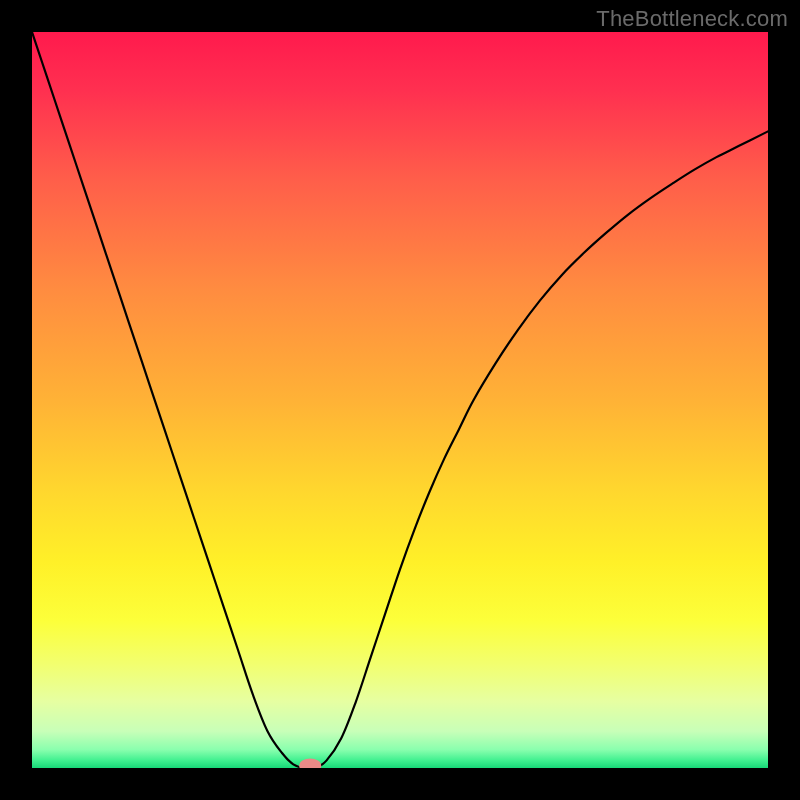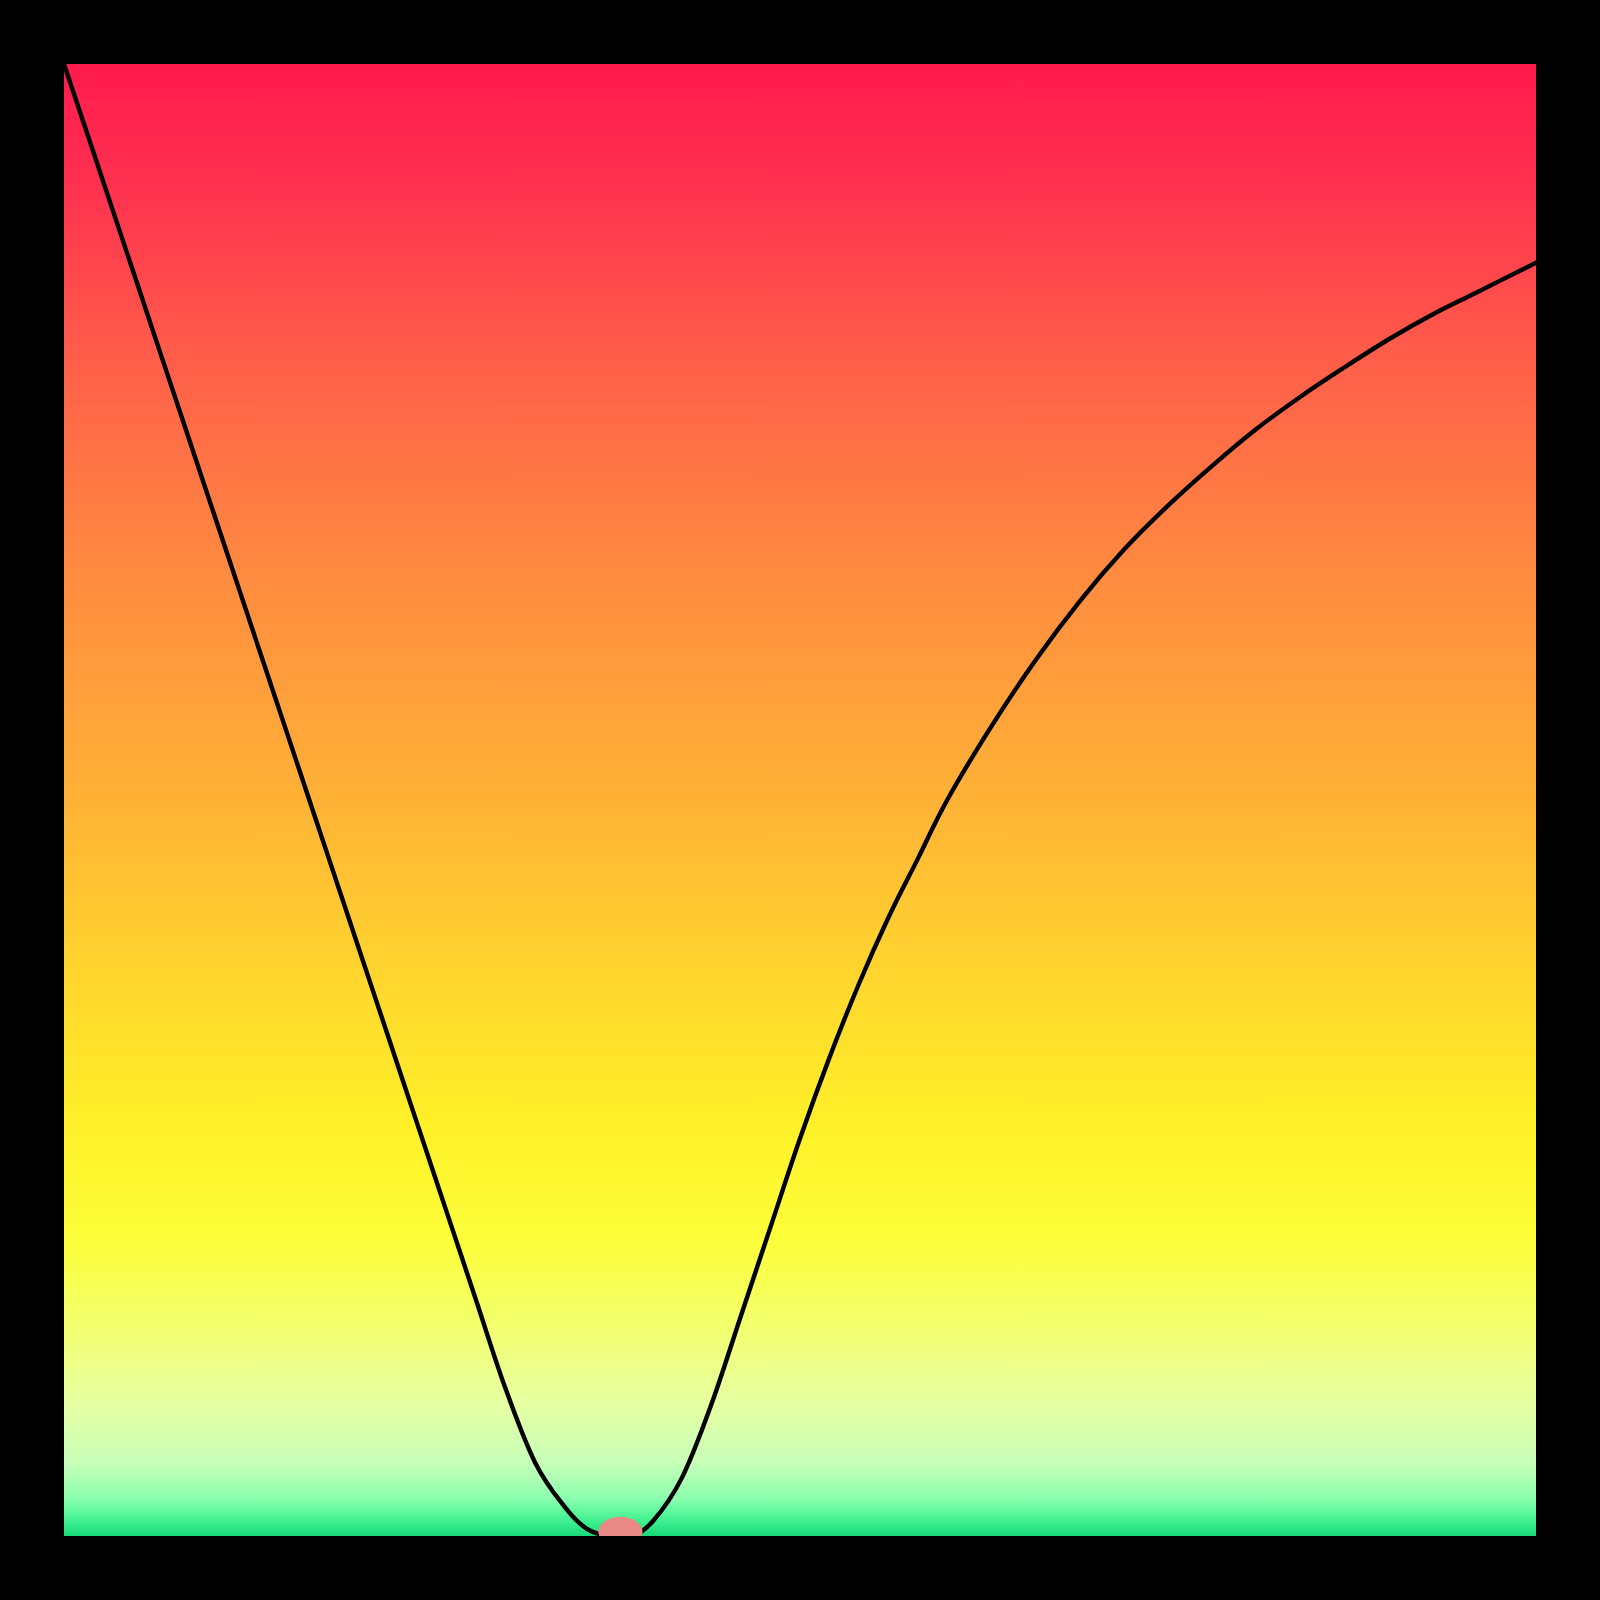--- a/index.html
+++ b/index.html
@@ -58,13 +58,14 @@
             <stop offset="97.5%" stop-color="#8affae"></stop>
             <stop offset="99%" stop-color="#3ef08f"></stop>
             <stop offset="100%" stop-color="#18d878"></stop>
           </linearGradient>
       </defs>
       <rect x="0" y="0" width="736" height="736" fill="url(#bg-grad)"></rect>
       <path id="curve" fill="none" stroke="#000" stroke-width="2.2" stroke-linejoin="round" stroke-linecap="round" d="M0.00 0.00 C2.65 7.95,9.42 28.26,14.72 44.16 C20.02 60.06,24.14 72.42,29.44 88.32 C34.74 104.22,38.86 116.58,44.16 132.48 C49.46 148.38,53.58 160.74,58.88 176.64 C64.18 192.54,68.30 204.90,73.60 220.80 C78.90 236.70,83.02 249.06,88.32 264.96 C93.62 280.86,97.74 293.22,103.04 309.12 C108.34 325.02,112.46 337.38,117.76 353.28 C123.06 369.18,127.18 381.54,132.48 397.44 C137.78 413.34,141.90 425.70,147.20 441.60 C152.50 457.50,156.62 469.86,161.92 485.76 C167.22 501.66,171.34 514.02,176.64 529.92 C181.94 545.82,186.06 558.18,191.36 574.08 C196.66 589.98,200.78 602.34,206.08 618.24 C211.38 634.14,215.50 647.83,220.80 662.40 C226.10 676.97,230.22 688.60,235.52 699.20 C240.82 709.80,245.60 715.32,250.24 721.28 C254.88 727.24,257.31 729.67,261.28 732.32 C265.25 734.97,268.35 735.34,272.32 736.00 C276.29 736.66,279.39 737.32,283.36 736.00 C287.33 734.68,289.76 733.94,294.40 728.64 C299.04 723.34,303.82 717.16,309.12 706.56 C314.42 695.96,318.54 684.33,323.84 669.76 C329.14 655.19,333.26 641.50,338.56 625.60 C343.86 609.70,347.98 597.34,353.28 581.44 C358.58 565.54,362.70 552.52,368.00 537.28 C373.30 522.04,377.42 510.71,382.72 496.80 C388.02 482.89,392.14 472.59,397.44 460.00 C402.74 447.41,406.86 438.14,412.16 426.88 C417.46 415.62,421.58 408.04,426.88 397.44 C432.18 386.84,434.98 379.92,441.60 368.00 C448.22 356.08,455.73 343.79,463.68 331.20 C471.63 318.61,477.81 309.34,485.76 298.08 C493.71 286.82,499.89 278.58,507.84 268.64 C515.79 258.70,521.97 251.49,529.92 242.88 C537.87 234.27,544.05 228.35,552.00 220.80 C559.95 213.25,566.13 207.82,574.08 200.93 C582.03 194.04,588.21 188.75,596.16 182.53 C604.11 176.30,610.29 171.90,618.24 166.34 C626.19 160.77,632.37 156.78,640.32 151.62 C648.27 146.45,654.45 142.40,662.40 137.63 C670.35 132.86,676.53 129.36,684.48 125.12 C692.43 120.88,697.29 118.72,706.56 114.08 C715.83 109.44,730.70 102.01,736.00 99.36"></path>
       <ellipse id="marker" fill="#e98a87" cx="278.21" cy="733.79" rx="11.04" ry="7.36"></ellipse>
     </svg>
   </div>
+  <div class="watermark">TheBottleneck.com</div>
 </div>
 
 </body></html>

